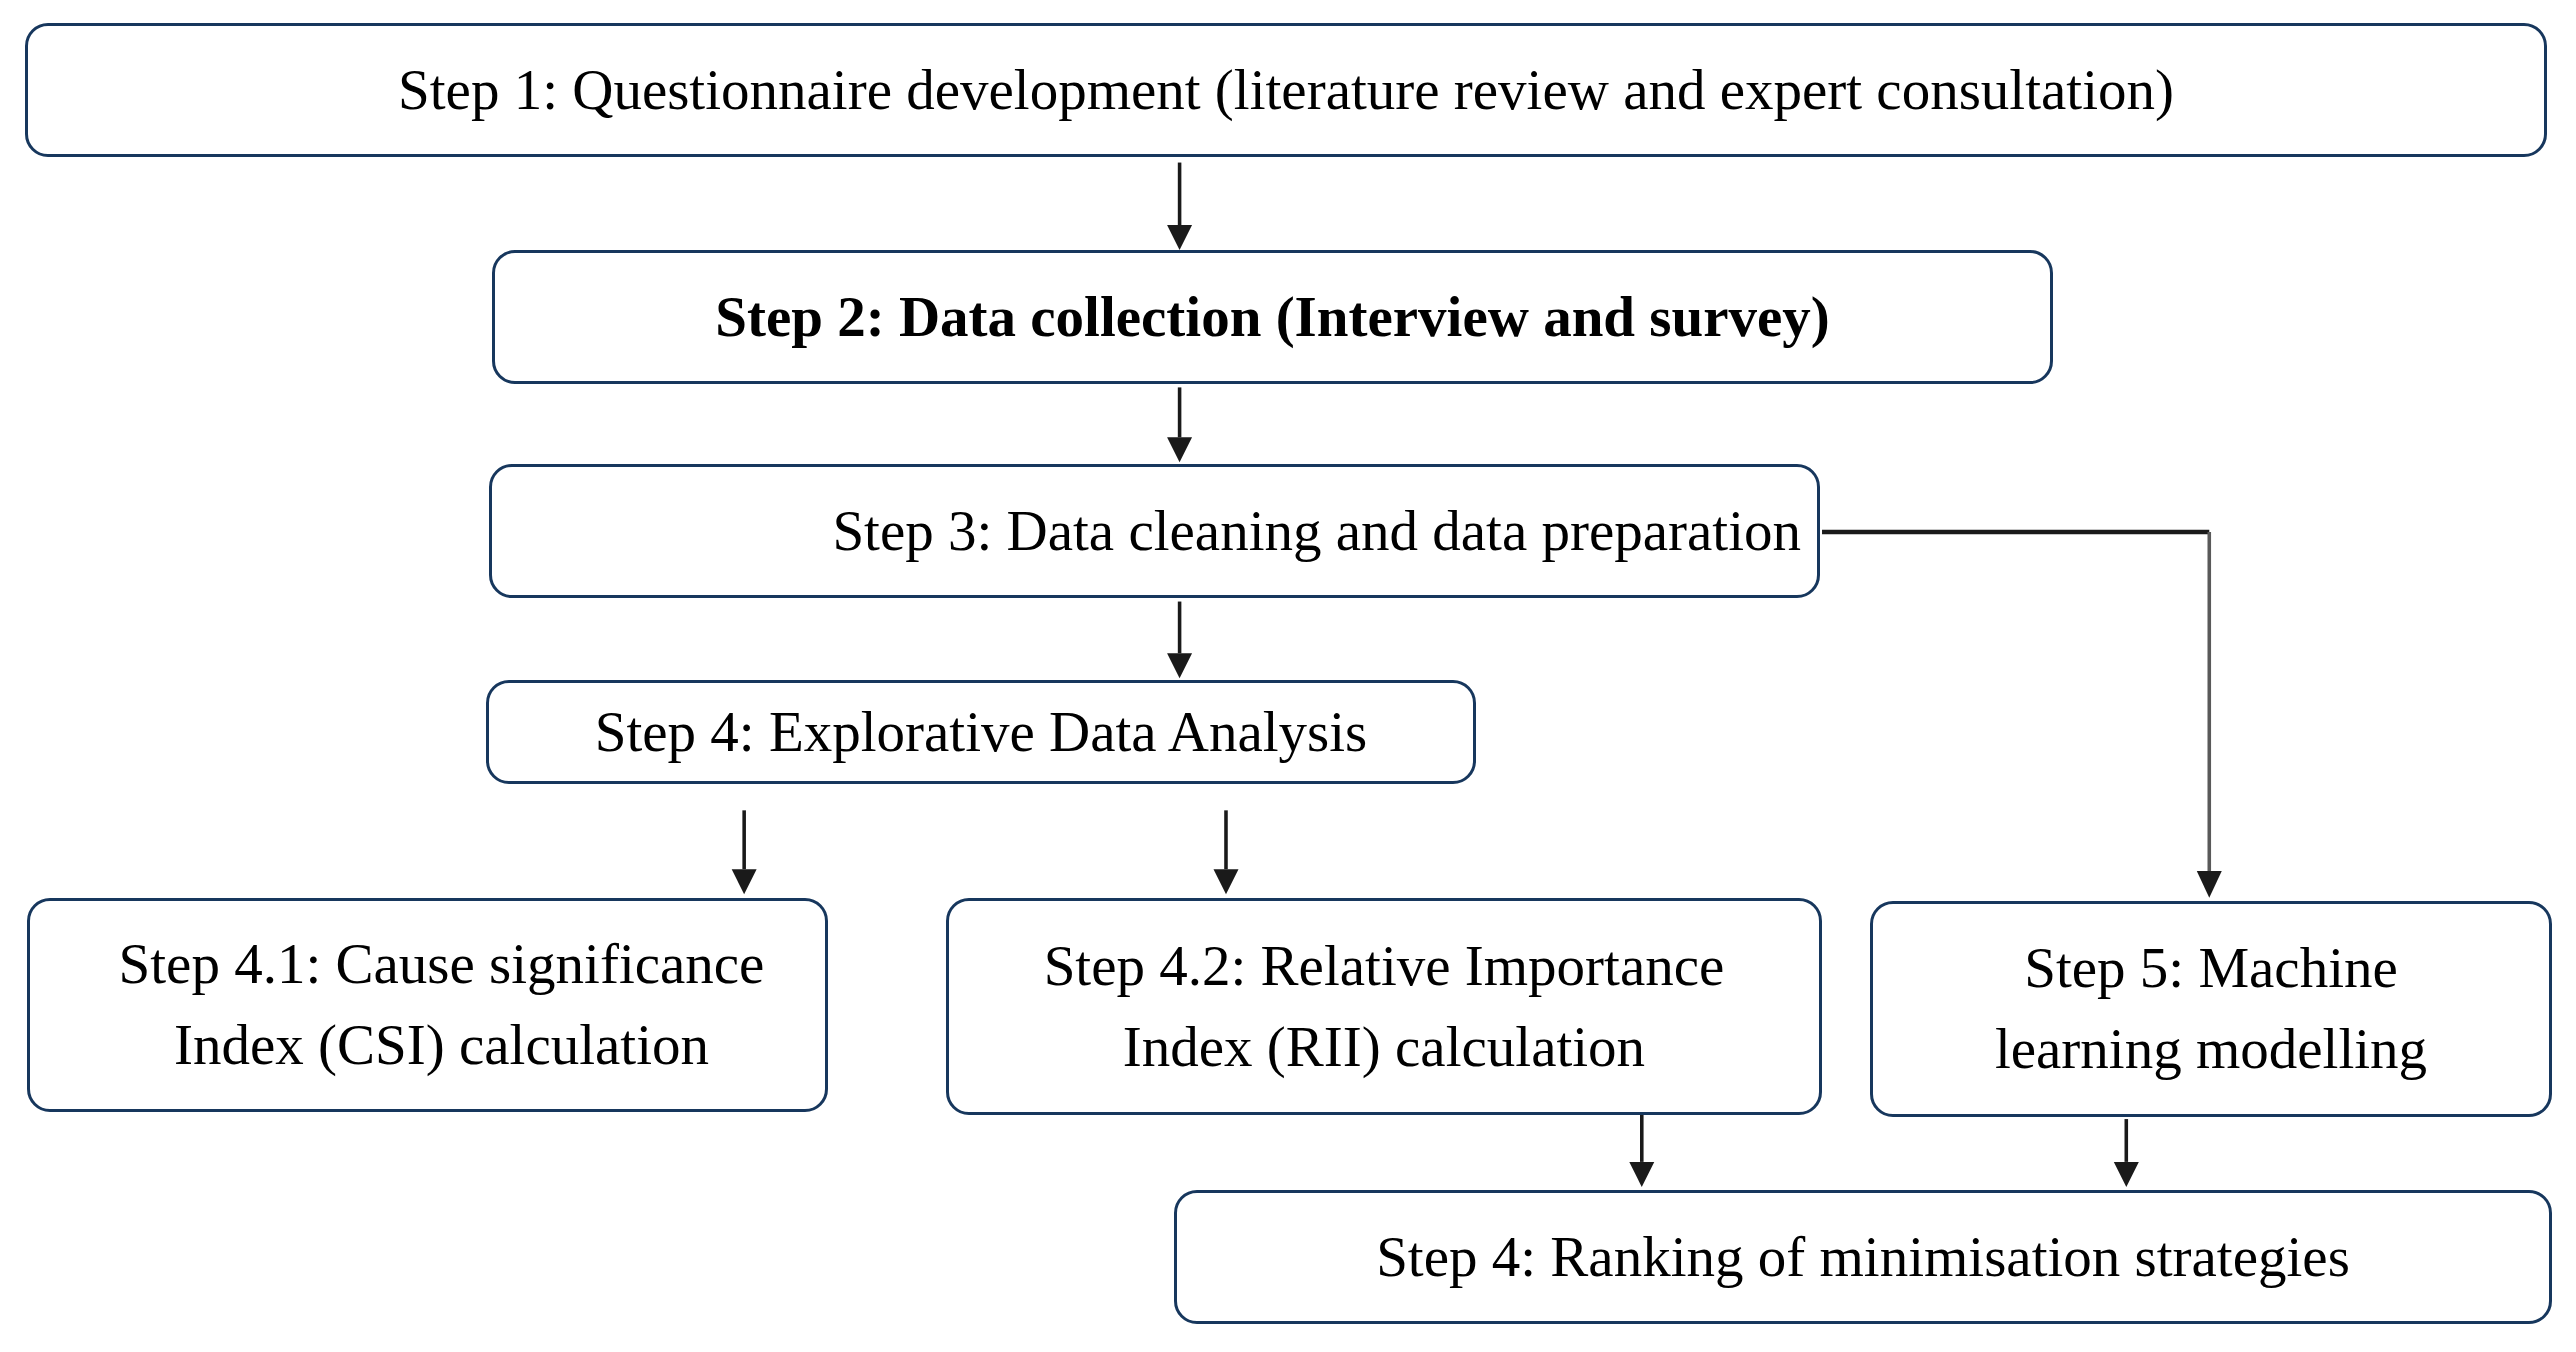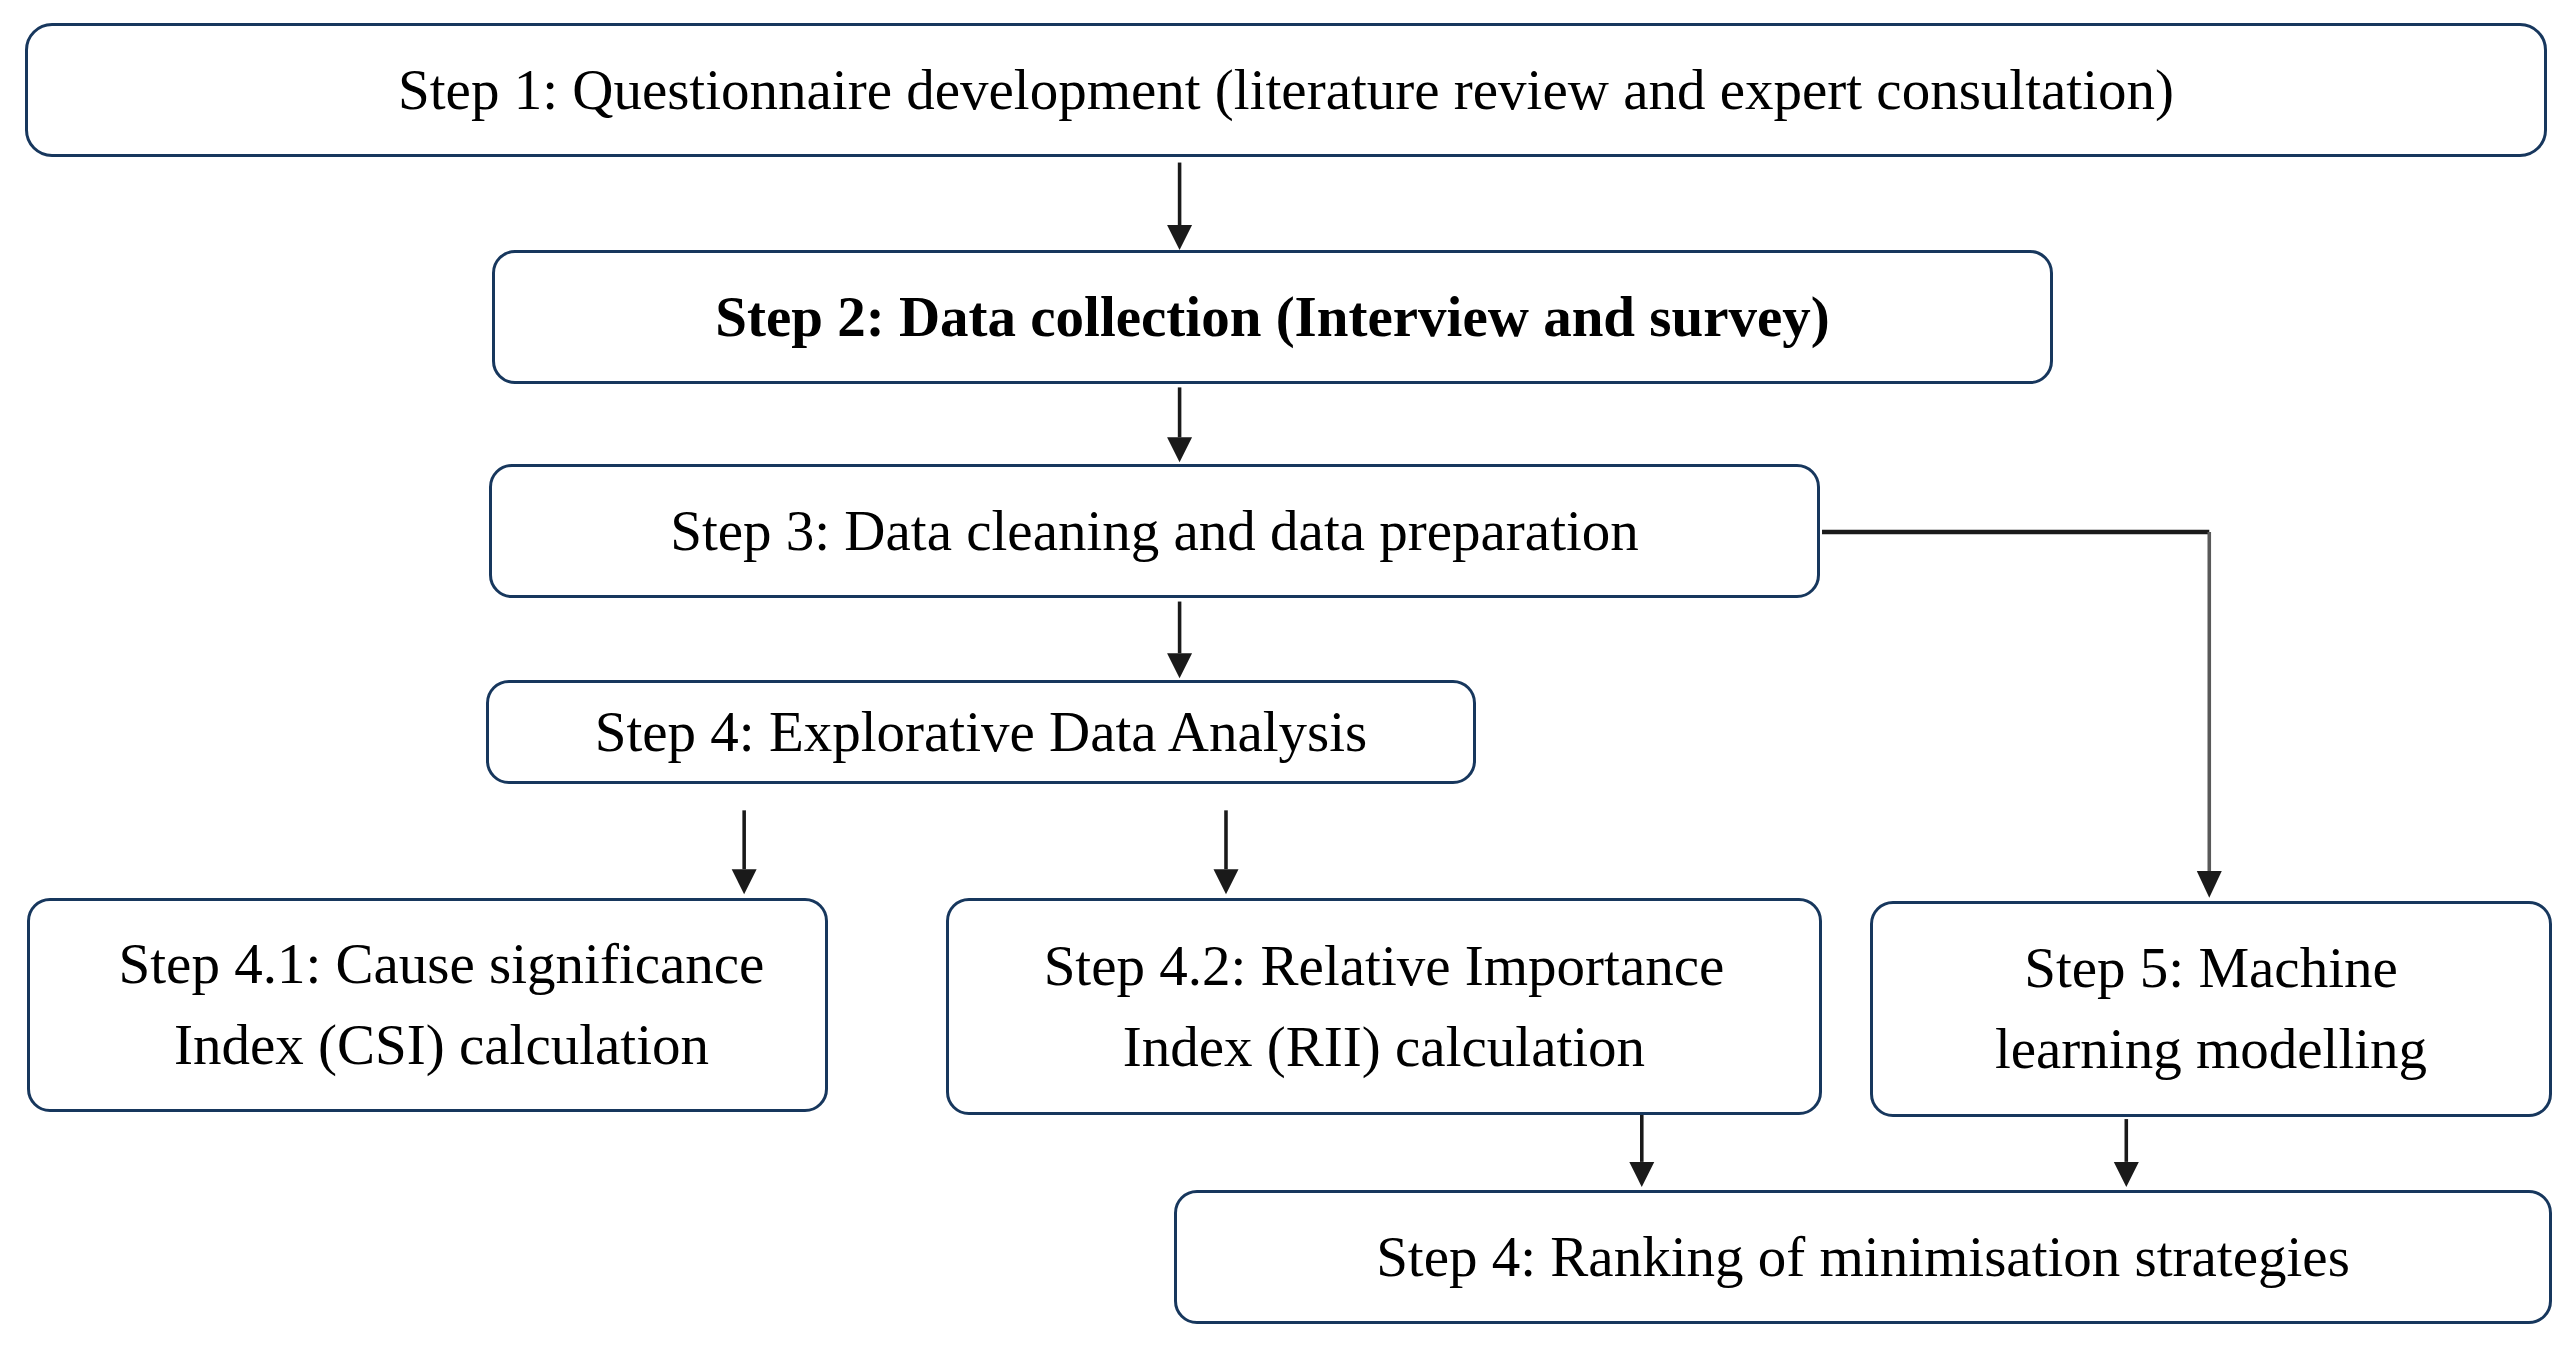--- a/index.html
+++ b/index.html
@@ -26,23 +26,23 @@
     display: flex;
     align-items: center;
     justify-content: center;
     text-align: center;
     color: #000000;
     font-size: 57px;
     line-height: 1.42;
     white-space: pre-line;
     padding: 0 16px;
   }
-  #node-step-1   { left: 25px;   top: 23px;   width: 2522px; height: 134px; border-radius: 27px; }
+  #node-step-1   { left: 25px;   top: 23px;   width: 2522px; height: 134px; }
   #node-step-2   { left: 492px;  top: 250px;  width: 1561px; height: 134px; font-weight: bold; }
-  #node-step-3   { left: 489px;  top: 464px;  width: 1331px; height: 134px; }
+  #node-step-3   { left: 489px;  top: 464px;  width: 1331px; height: 134px; justify-content: flex-end; }
   #node-step-4   { left: 486px;  top: 680px;  width: 990px; height: 104px; }
   #node-step-4-1 { left: 27px;   top: 898px; width: 801px;  height: 214px; padding-left: 44px; }
   #node-step-4-2 { left: 946px; top: 898px; width: 876px;  height: 217px; }
   #node-step-5   { left: 1870px; top: 901px; width: 682px;  height: 216px; }
   #node-ranking  { left: 1174px; top: 1190px; width: 1378px; height: 134px; }
   .conn-line { stroke: #1a1a1a; stroke-width: 4; fill: none; }
   .conn-elbow-h { stroke: #1a1a1a; stroke-width: 5; fill: none; }
   .conn-elbow-v { stroke: #595959; stroke-width: 4; fill: none; }
   .conn-head { fill: #1a1a1a; stroke: none; }
 </style>

